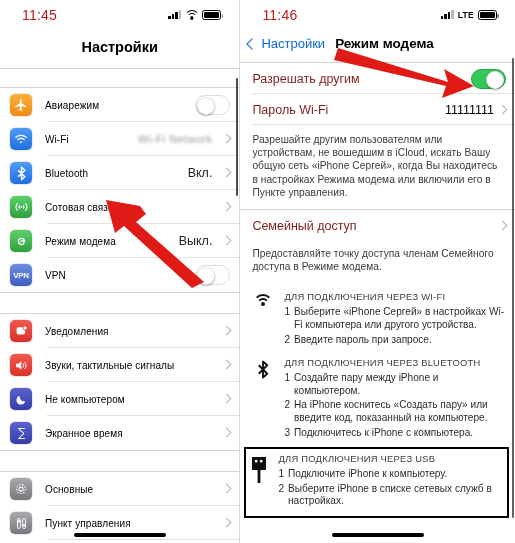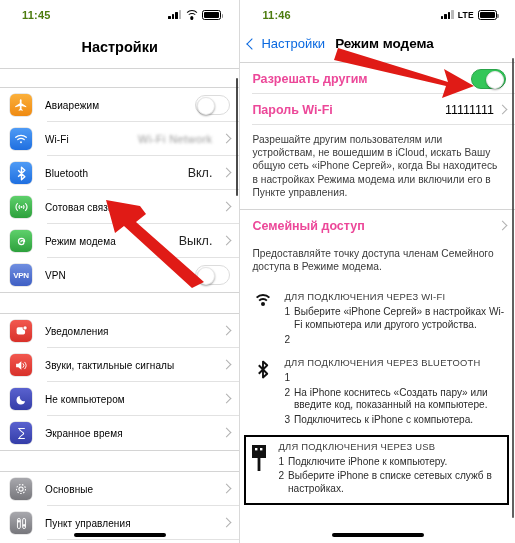--- a/index.html
+++ b/index.html
@@ -15,21 +15,21 @@
   .phone{position:relative;height:543px;background:#fff;overflow:hidden;}
   .phone.left{width:258px;border-right:1px solid #d9d9d9;}
   .phone.right{width:296px;}
 
   
   .statusbar{
     height:30px;display:flex;align-items:center;
     justify-content:space-between;
     padding:0 18px 0 22px;box-sizing:border-box;
   }
-  .st-time{font-size:11px;font-weight:bold;color:#4d7c0f;letter-spacing:.2px;}
+  .st-time{font-size:14px;font-weight:normal;color:#b91c1c;letter-spacing:.2px;}
   .st-right{display:flex;gap:4px;}
   .bars{display:flex;align-items:flex-end;gap:1px;height:9px;}
   .bars i{display:block;width:2.5px;background:#000;border-radius:.5px;}
   .bars i:nth-child(1){height:3px;}
   .bars i:nth-child(2){height:5px;}
   .bars i:nth-child(3){height:7px;background:#000;}
   .bars i:nth-child(4){height:9px;background:#b9b9b9;}
   .lte{font-size:8.5px;font-weight:bold;letter-spacing:.3px;color:#000;}
   .wifi-ic{width:13px;height:10px;position:relative;}
   .wifi-ic span{position:absolute;left:50%;transform:translateX(-50%);
@@ -104,21 +104,21 @@
     transform:rotate(45deg);margin-right:1px;
   }
   .back-label{font-size:13px;color:#0a69e0;}
   .page-title{font-size:13.5px;font-weight:bold;color:#000;margin-left:6px;}
 
   .r-row{
     display:flex;align-items:center;height:31px;padding-left:12px;position:relative;
     box-sizing:border-box;
   }
   .r-row .sep{position:absolute;left:12px;right:0;bottom:0;height:1px;background:#e2e2e2;}
-  .r-label{font-size:12.5px;color:#ec4899;font-weight:bold;}
+  .r-label{font-size:12.5px;color:#7f1d1d;}
   .r-right{margin-left:auto;display:flex;align-items:center;gap:5px;padding-right:9px;}
   .r-val{font-size:12.5px;color:#000000;}
 
   .note{
     font-size:10.2px;line-height:13.2px;color:#3a3a3a;
     padding:8px 14px 10px 12px;letter-spacing:.05px;
   }
   .note.small{padding:6px 14px 11px 12px;}
 
   .instr{
@@ -466,34 +466,36 @@
           </div>
       </div>
       <div class="instr-body">
         <div class="instr-head">ДЛЯ ПОДКЛЮЧЕНИЯ ЧЕРЕЗ WI-FI</div>
         <div class="instr-step">
           <span class="n">1</span>
           <span>Выберите «iPhone Сергей» в настройках Wi-Fi компьютера или другого устройства.</span>
         </div>
         <div class="instr-step">
           <span class="n">2</span>
+          <span>Введите пароль при запросе.</span>
         </div>
       </div>
     </div>
 
     <div class="instr">
       <div class="instr-ic">
         <svg width="14" height="19" viewBox="0 0 12 18" fill="none" stroke="#111" stroke-width="1.8" stroke-linejoin="round">
             <path d="M2 5l8 8-4 3.5V1.5l4 3.5-8 8"></path>
           </svg>
       </div>
       <div class="instr-body">
         <div class="instr-head">ДЛЯ ПОДКЛЮЧЕНИЯ ЧЕРЕЗ BLUETOOTH</div>
         <div class="instr-step">
           <span class="n">1</span>
+          <span>Создайте пару между iPhone и компьютером.</span>
         </div>
         <div class="instr-step">
           <span class="n">2</span>
           <span>На iPhone коснитесь «Создать пару» или введите код, показанный на компьютере.</span>
         </div>
         <div class="instr-step">
           <span class="n">3</span>
           <span>Подключитесь к iPhone с компьютера.</span>
         </div>
       </div>

